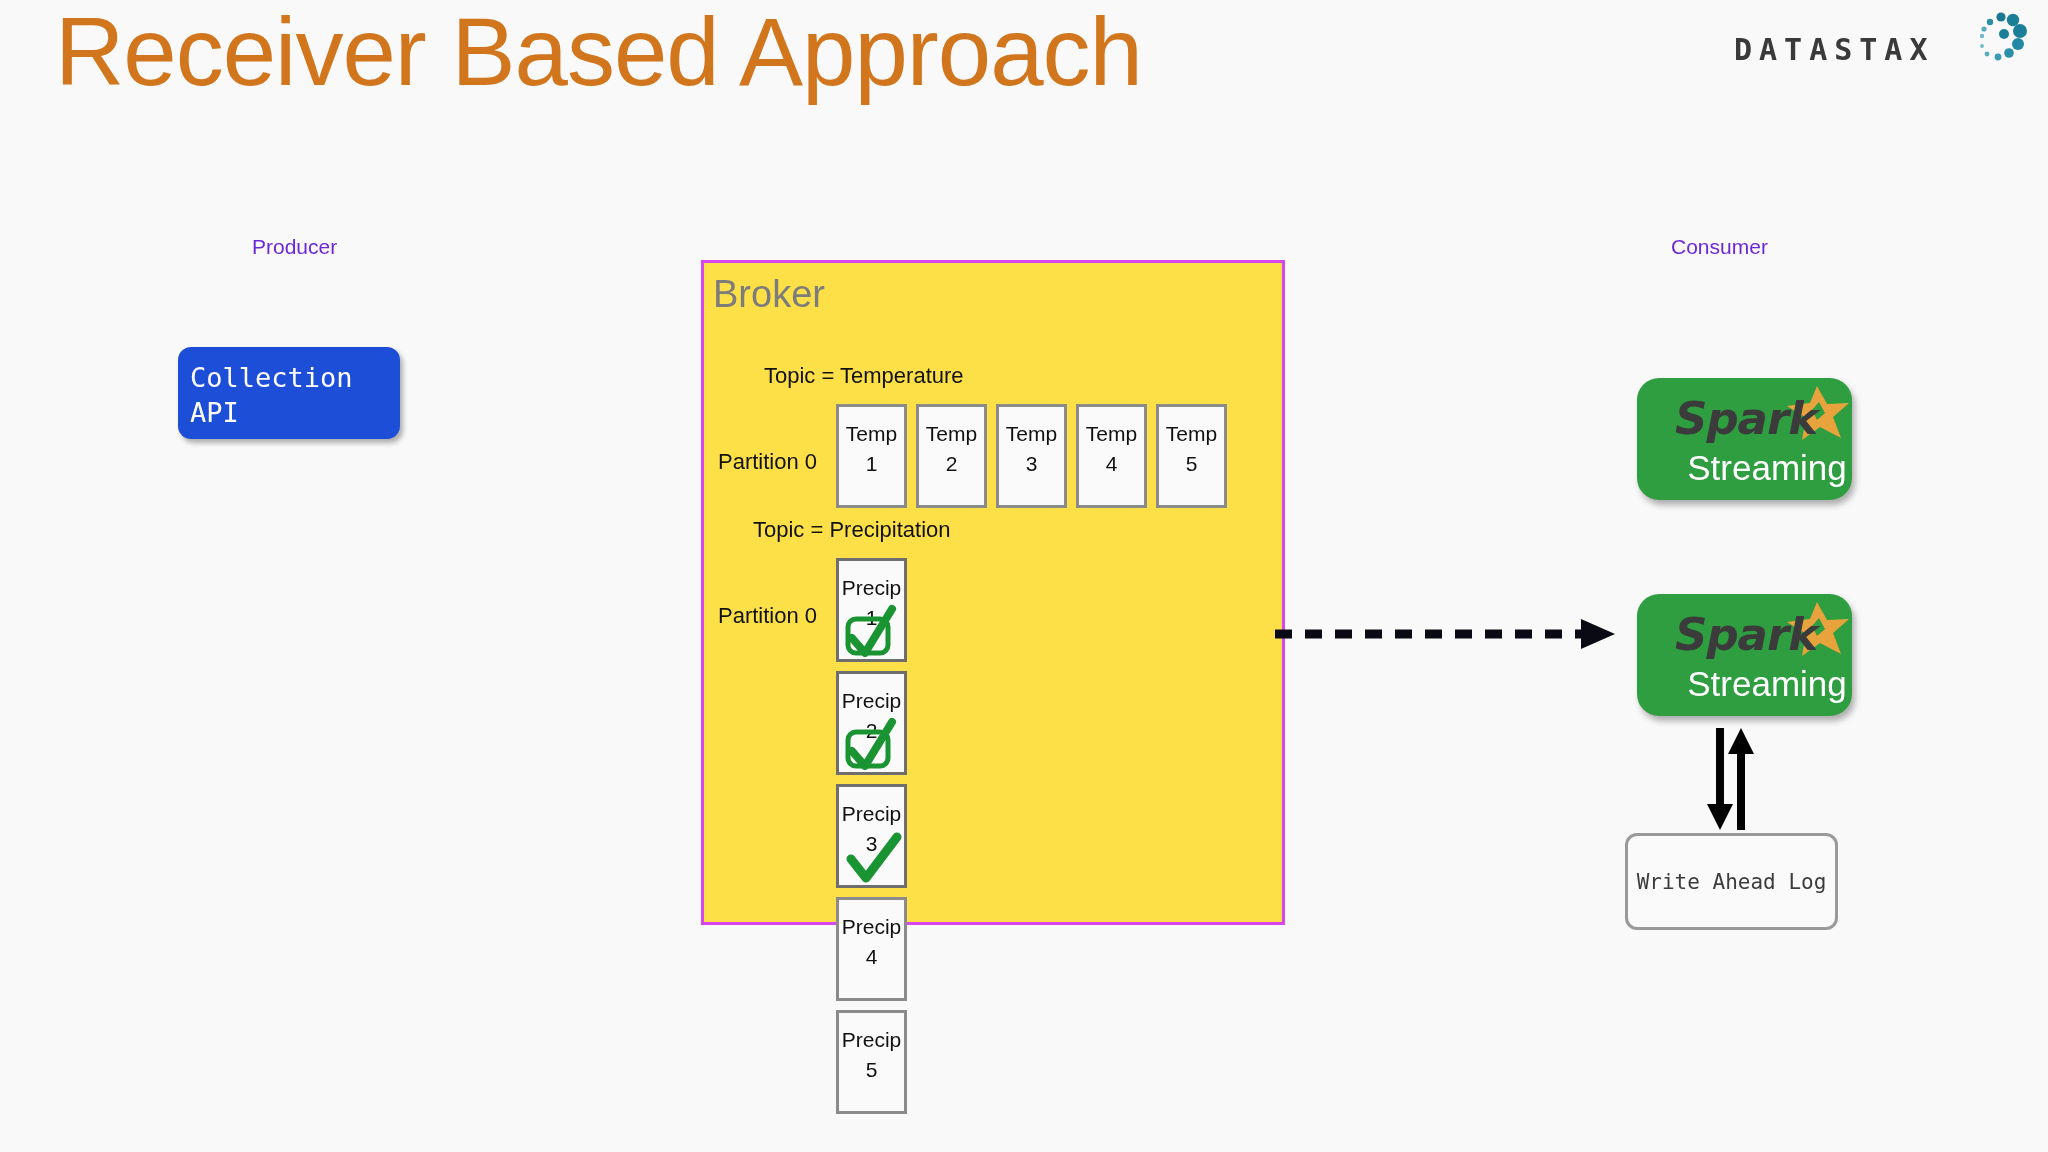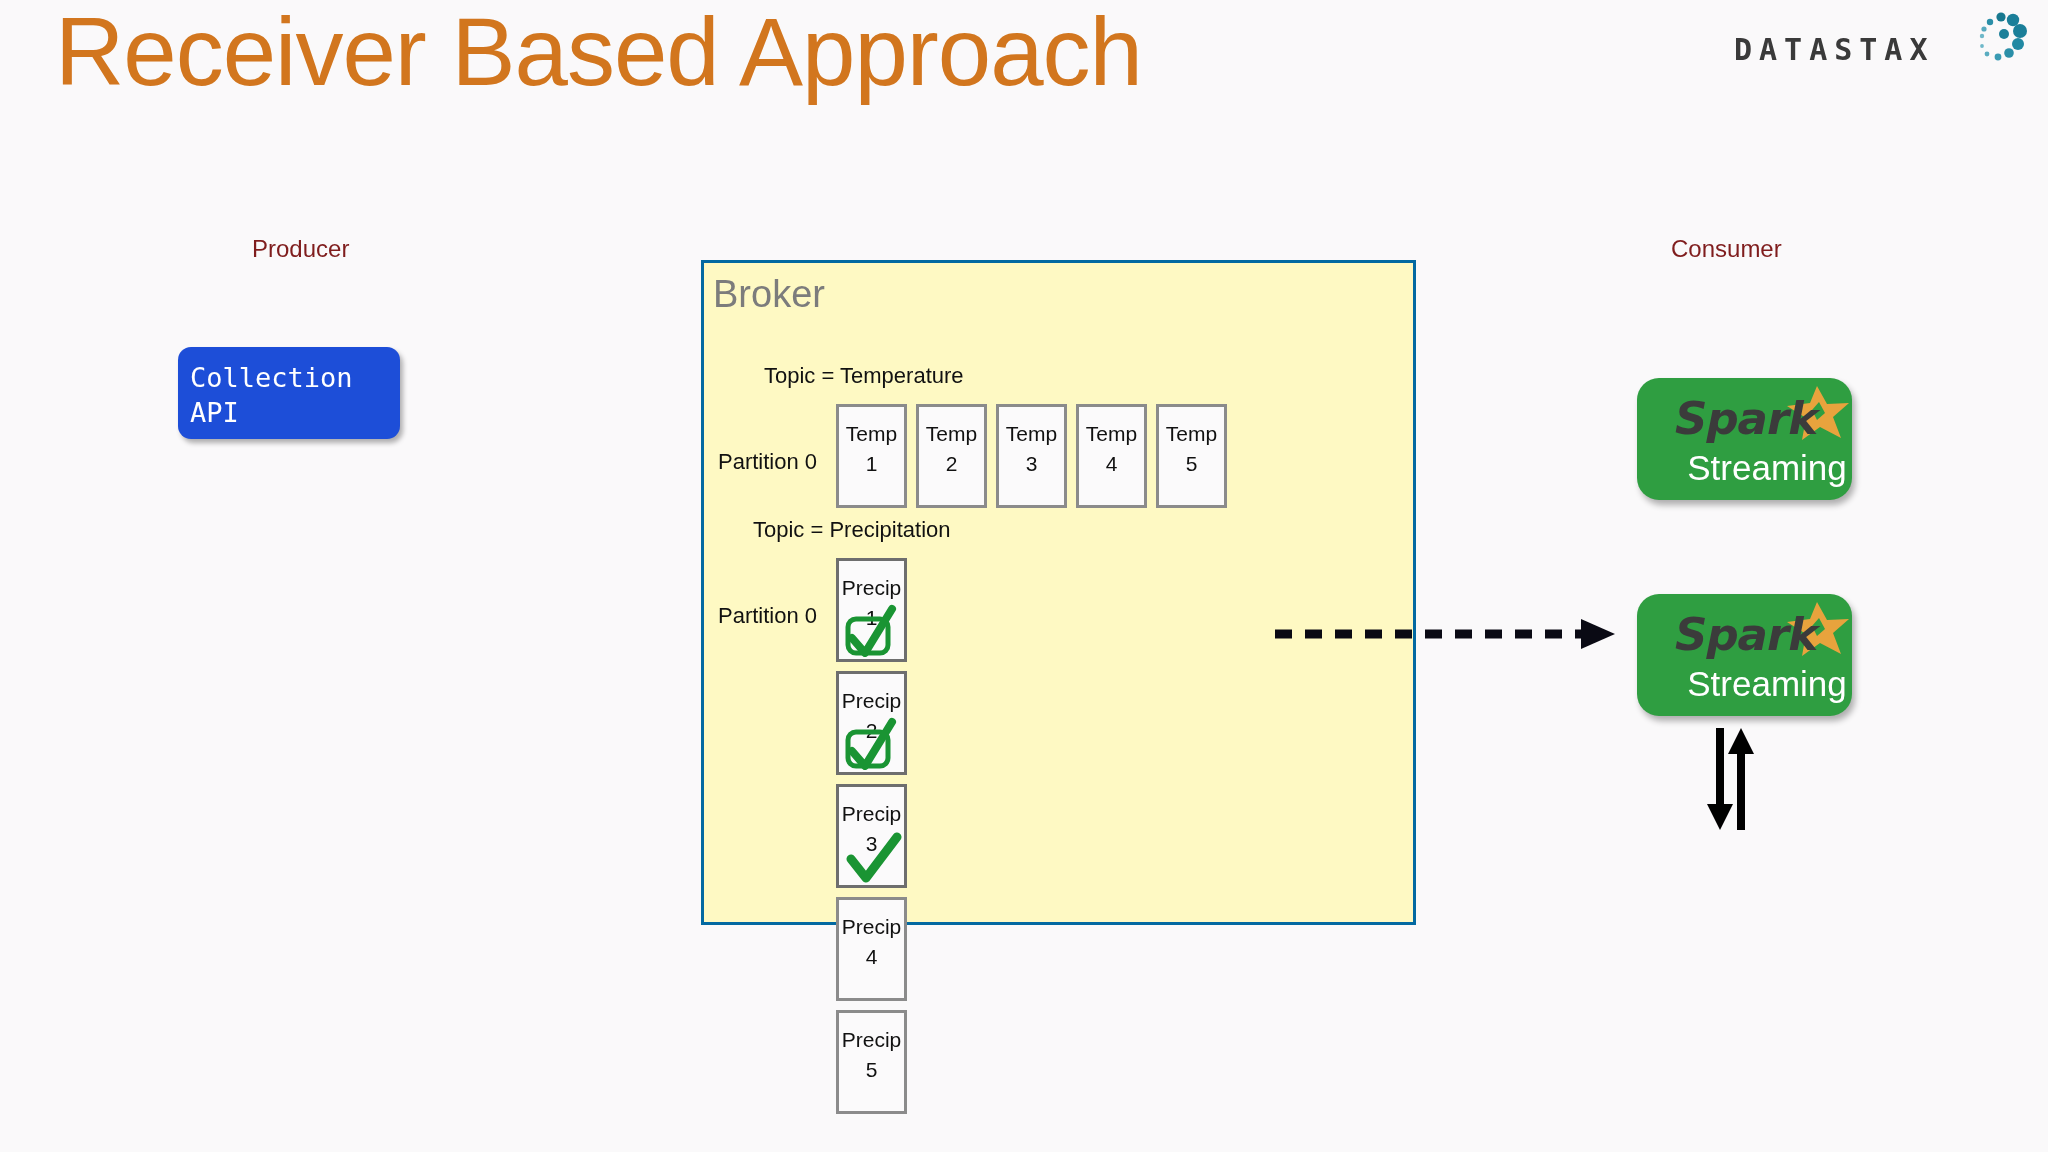--- a/index.html
+++ b/index.html
@@ -45,22 +45,22 @@
     font-weight: 700;
     letter-spacing: 7px;
     color: #3a3a3a;
     font-family: "DejaVu Sans Mono", monospace;
   }
   #logo svg { position: absolute; right: 0; top: 0; }
 
   
   .column-caption {
     position: absolute;
-    font-size: 24px;
-    color: #7f1d1d;
+    font-size: 21px;
+    color: #6d28d9;
     white-space: nowrap;
   }
   #producer-caption { left: 252px; top: 235px; }
   #consumer-caption { left: 1671px; top: 235px; }
 
   
   #collection-api {
     position: absolute;
     left: 178px;
     top: 347px;
@@ -75,24 +75,24 @@
     font-family: "DejaVu Sans Mono", monospace;
     font-size: 27px;
     line-height: 1.3;
   }
 
   
   #broker {
     position: absolute;
     left: 701px;
     top: 260px;
-    width: 715px;
+    width: 584px;
     height: 665px;
-    border: 3px solid #0369a1;
-    background: #fef9c3;
+    border: 3px solid #d946ef;
+    background: #fde047;
     box-sizing: border-box;
   }
   #broker-title {
     position: absolute;
     left: 9px;
     top: 10px;
     font-size: 38px;
     font-weight: 300;
     color: #7c7c7c;
     font-family: "Liberation Sans", sans-serif;
@@ -350,14 +350,17 @@
 
   <svg id="double-arrow" viewBox="0 0 62 110">
 
     <line x1="20" y1="4" x2="20" y2="82" stroke="#000" stroke-width="8"></line>
     <polygon points="7,80 33,80 20,106" fill="#000"></polygon>
 
     <line x1="41" y1="106" x2="41" y2="28" stroke="#000" stroke-width="8"></line>
     <polygon points="28,30 54,30 41,4" fill="#000"></polygon>
   </svg>
 
+  <div id="wal">
+    <span>Write Ahead Log</span>
+  </div>
 
 </div>
 
 </body></html>

